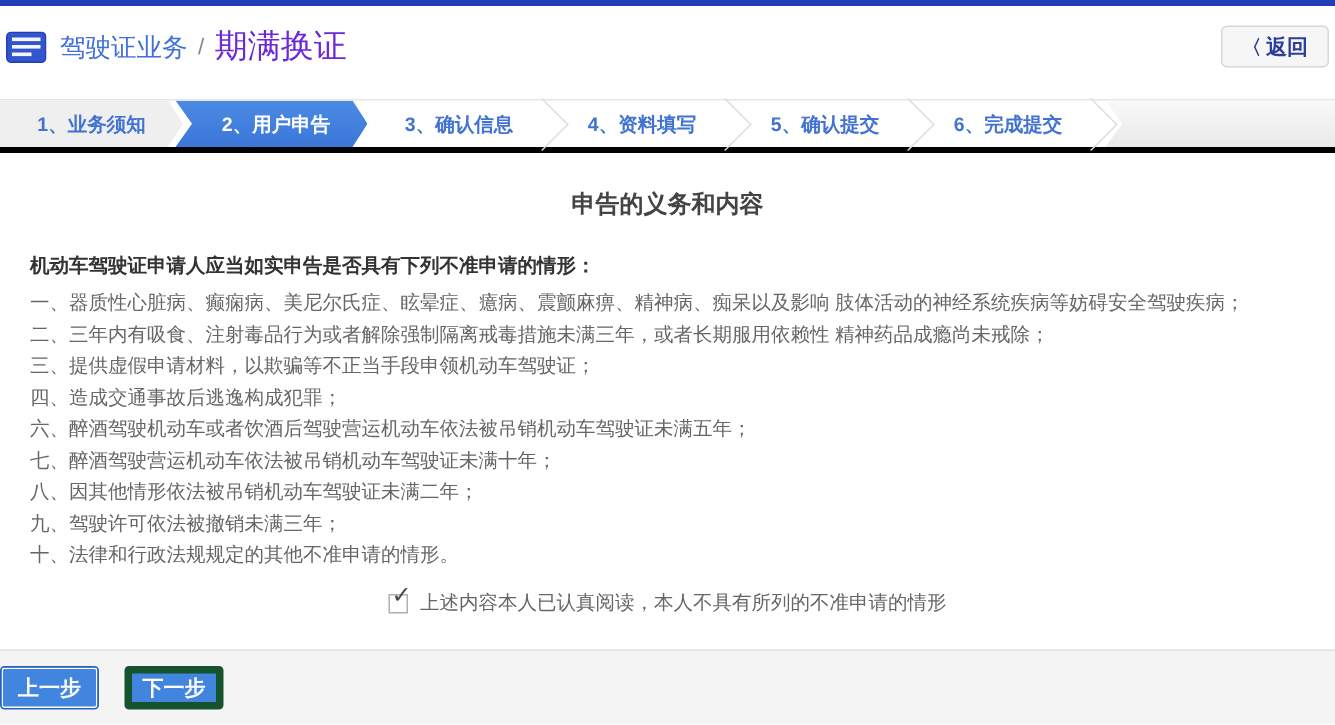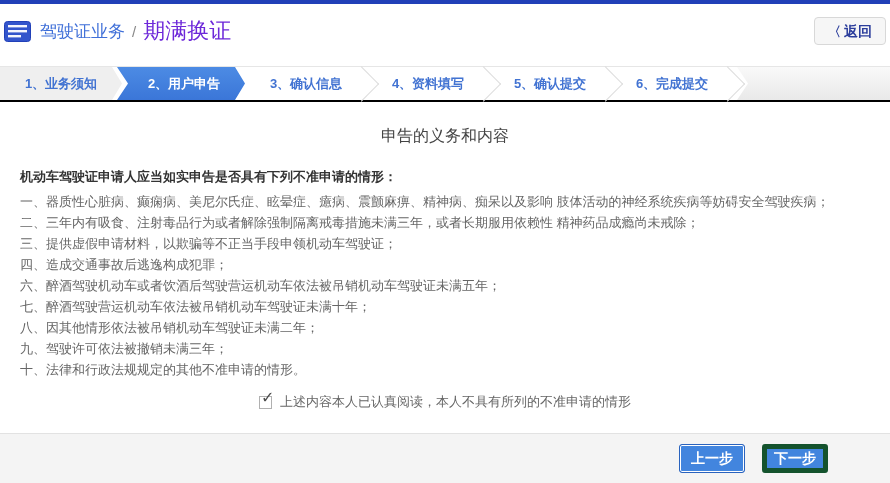--- a/index.html
+++ b/index.html
@@ -17,21 +17,21 @@
   .crumb-sep { color:#888; font-size:15px; margin:0 7px; }
   .crumb-cur { color:#6d28d9; font-size:22px; }
   .back-btn {
     margin-left:auto; background:#f6f6f6; border:1px solid #d8d8d8; border-radius:4px;
     padding:6px 13px; color:#2c3e9c; font-size:14px; font-weight:bold; cursor:pointer;
     display:flex; align-items:center; line-height:1;
   }
   .back-chev { font-size:13px; margin-right:3px; font-weight:bold; }
 
   
-  .wizard { margin-top:8px; height:36px; display:flex; border-top:1px solid #e6e6e6; border-bottom:2px solid #000000; position:relative; }
+  .wizard { margin-top:8px; height:36px; display:flex; border-top:1px solid #e6e6e6; border-bottom:4px solid #000000; position:relative; }
   .step {
     width:122px; display:flex; align-items:center; justify-content:center;
     font-size:13px; font-weight:bold; color:#4273d2; position:relative; cursor:pointer;
   }
   .step.done {
     background:#efefef;
     clip-path:polygon(0 0, calc(100% - 10px) 0, 100% 50%, calc(100% - 10px) 100%, 0 100%);
   }
   .step.active {
     background:linear-gradient(#4c8be4,#3b76d8); color:#fff; z-index:2;
@@ -43,34 +43,34 @@
     width:24px; height:24px; border-top:1px solid #ddd; border-right:1px solid #ddd;
     transform:translateY(-50%) rotate(45deg);
   }
   .wizard-fill {
     flex:1; background:linear-gradient(#f9f9f9,#e9e9e9);
     clip-path:polygon(0 0, 100% 0, 100% 100%, 0 100%, 11px 50%);
     margin-left:4px;
   }
 
   
-  .page-title { text-align:center; font-size:16px; font-weight:normal; color:#444; margin:24px 0 20px; }
+  .page-title { text-align:center; font-size:16px; font-weight:bold; color:#444; margin:24px 0 20px; }
   .notice { padding:0 20px; font-size:13px; color:#666; }
   .notice .intro { font-weight:bold; color:#333; line-height:20px; margin-bottom:4px; }
   .notice .item { line-height:21px; }
 
   .agree-row { display:flex; align-items:center; justify-content:center; margin-top:13px; font-size:13px; color:#666; }
   .cb { width:13px; height:13px; border:1px solid #b0b0b0; background:#fff; display:inline-block; position:relative; margin-right:8px; cursor:pointer; flex:0 0 auto; }
   .cb .tick { position:absolute; left:1px; top:-7px; font-size:16px; color:#4a4a4a; line-height:1; }
 
   
   .footer {
     position:absolute; left:0; right:0; bottom:0; height:50px;
     background:#f4f4f4; border-top:1px solid #e2e2e2;
-    display:flex; align-items:center; justify-content:flex-end; padding-right:62px; gap:17px;
+    display:flex; align-items:center; justify-content:flex-start; padding-right:62px; gap:17px;
   }
   .btn {
     min-width:66px; height:29px; border-radius:3px; color:#fff; font-size:14px; font-weight:bold;
     background:#4285de; border:5px solid #14532d; cursor:pointer;
     font-family:"Liberation Sans","DejaVu Sans",sans-serif;
   }
   .btn.prev { box-shadow:inset 0 0 0 1px #fff; border:1px solid #2a63be; }
 </style>
 </head>
 <body>

